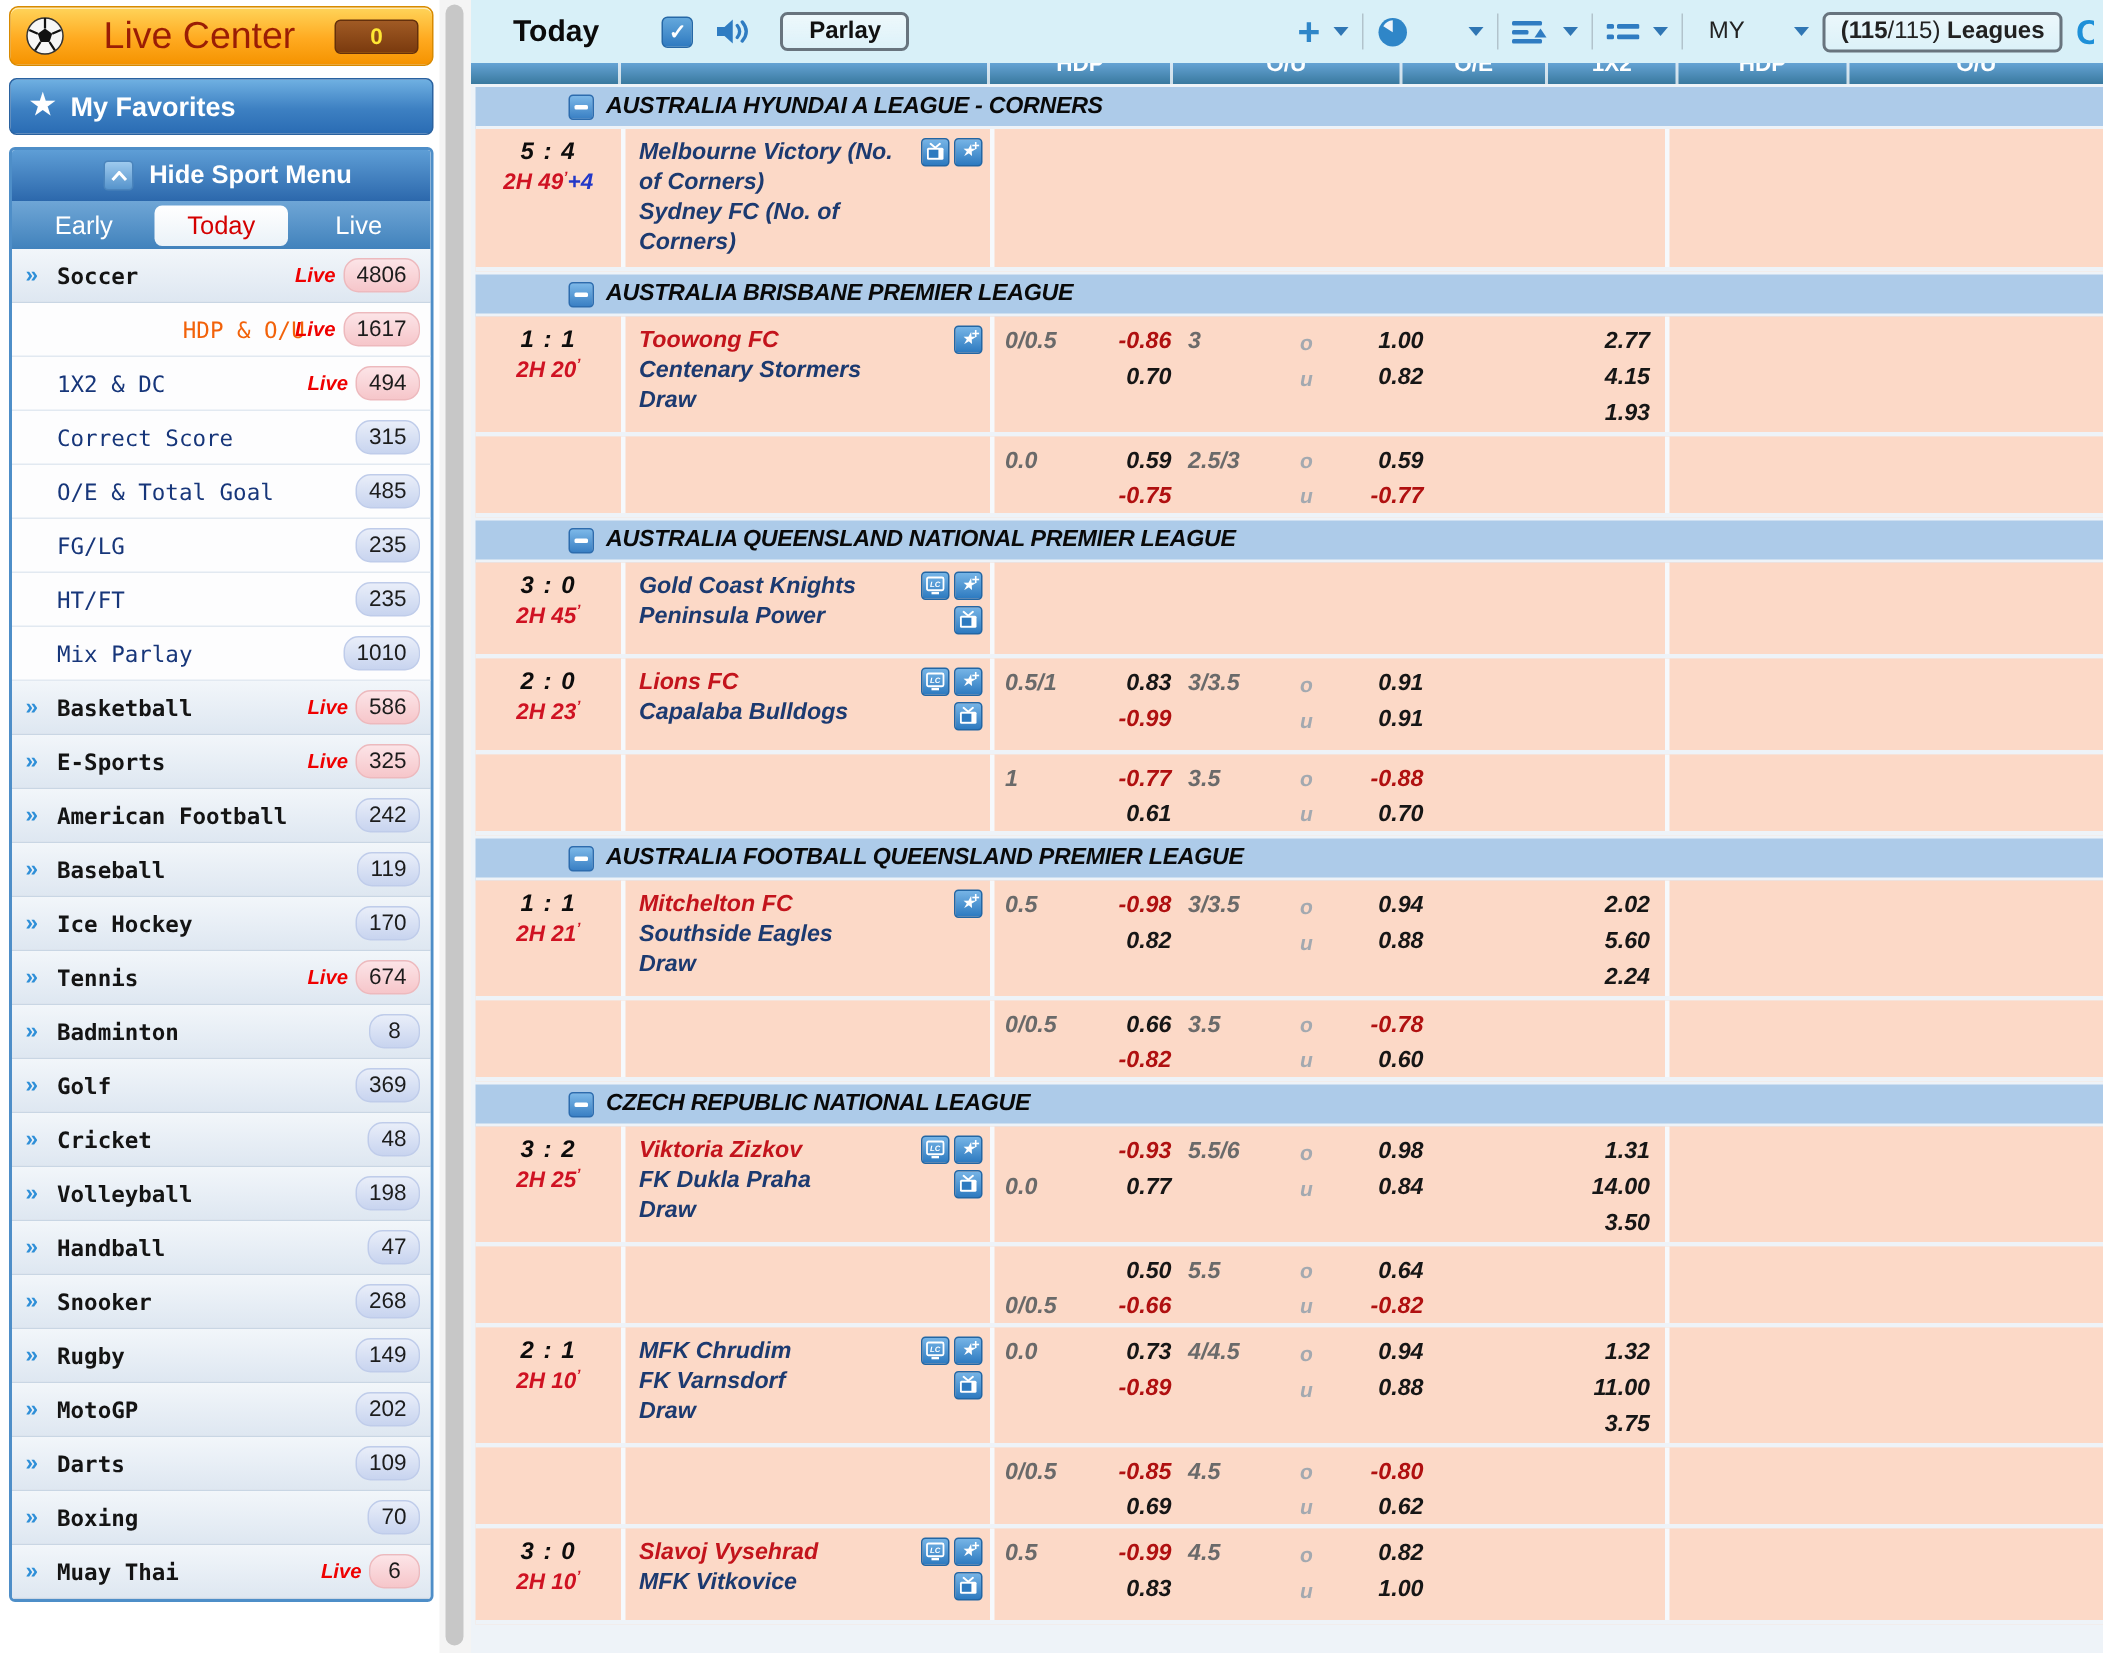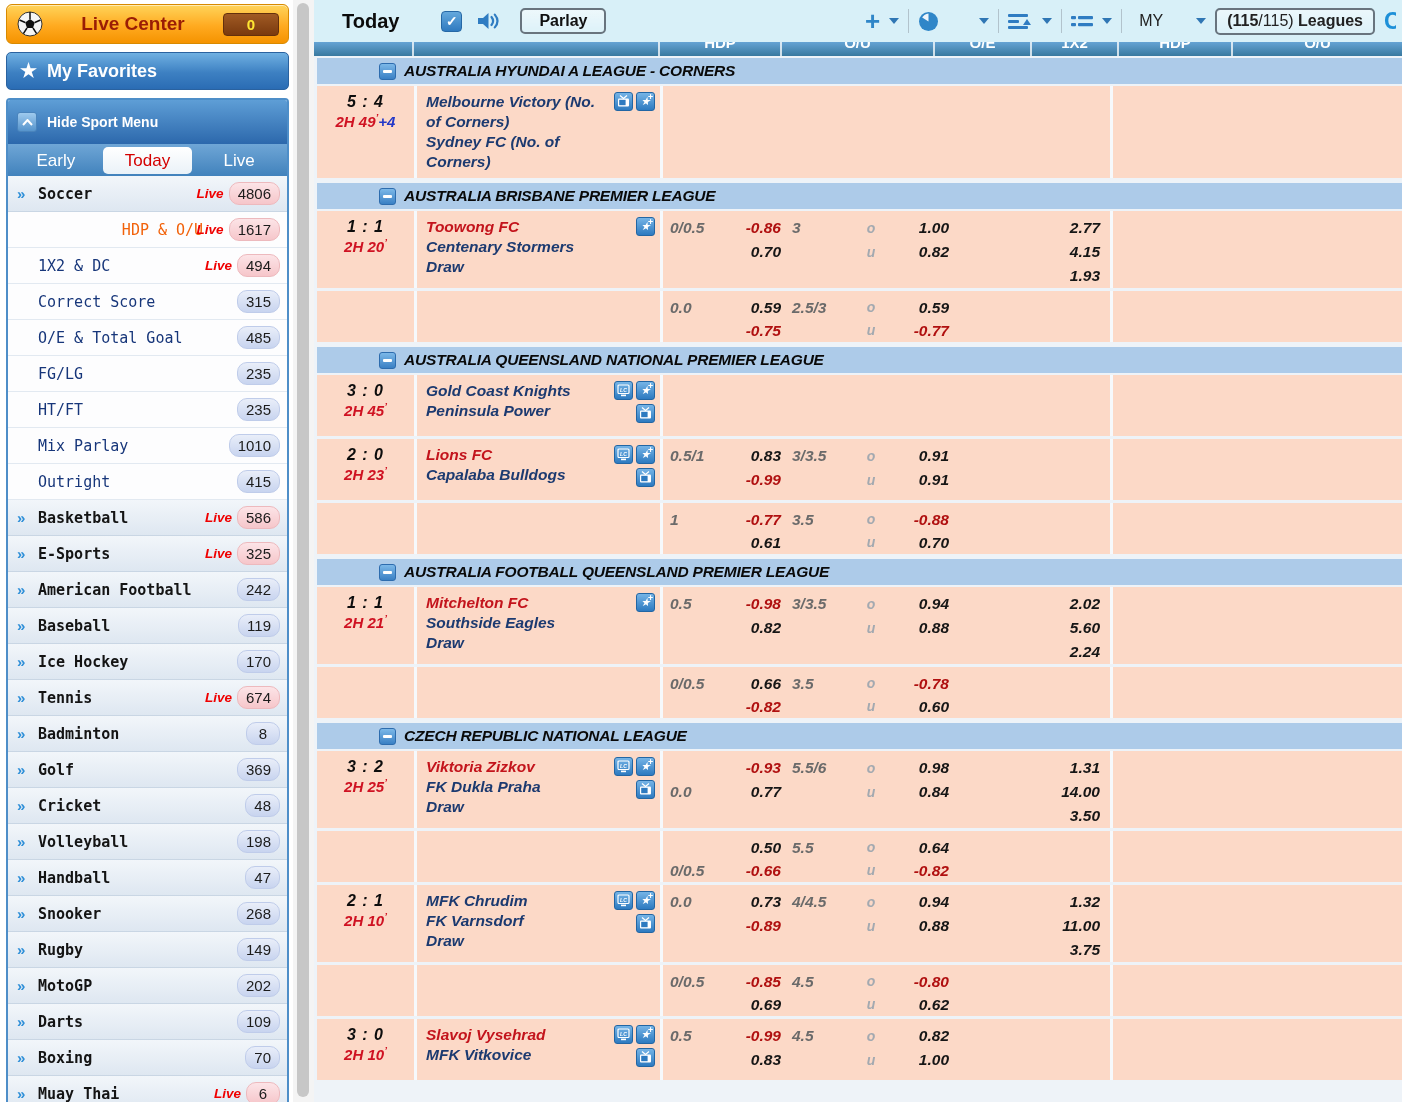--- a/index.html
+++ b/index.html
@@ -5,34 +5,34 @@
   * { margin:0; padding:0; box-sizing:border-box; }
   html,body { width:1402px; height:1102px; overflow:hidden; background:#fff;
     font-family:"Liberation Sans", sans-serif; }
 
   
   .sidebar { position:absolute; left:6px; top:4px; width:283px; }
   .lc-bar { height:40px; border-radius:6px; border:1px solid #d88a00;
     background:linear-gradient(#ffd45a,#ffaa20 55%,#f59300);
     display:flex; align-items:center; box-shadow:inset 0 1px 0 rgba(255,255,255,.55); }
   .lc-ball { margin-left:10px; display:flex; }
-  .lc-label { flex:1; text-align:center; color:#9a1d05; font-weight:bold; font-size:19px; }
+  .lc-label { flex:1; text-align:center; color:#9a1d05; font-weight:normal; font-size:25px; }
   .lc-badge { width:56px; height:23px; margin-right:9px; border-radius:4px;
     background:linear-gradient(#a05a24,#7a3a0e); border:1px solid #64300c;
     color:#ffe733; font-weight:bold; font-size:15px;
     display:flex; align-items:center; justify-content:center; }
 
   .fav-bar { margin-top:8px; height:38px; border-radius:5px; border:1px solid #2a62a0;
     background:linear-gradient(#6fb0e2,#3d80c2 55%,#2a6cb4);
     display:flex; align-items:center; color:#fff; font-weight:bold; font-size:18px; }
   .fav-star { margin:0 10px 2px 13px; font-size:19px; color:#fff; }
 
   .panel { margin-top:8px; border:2px solid #4e8ec8; border-radius:4px; overflow:hidden; background:#fff; }
-  .panel-head { height:44px; background:linear-gradient(#5e9ed6,#2c68ac);
-    display:flex; align-items:center; color:#fff; font-weight:bold; font-size:14px; }
+  .panel-head { height:34px; background:linear-gradient(#5e9ed6,#2c68ac);
+    display:flex; align-items:center; color:#fff; font-weight:bold; font-size:17px;justify-content:center; }
   .chev-box { width:20px; height:20px; margin:0 10px 0 9px; border-radius:3px;
     border:1px solid #4a84bc; background:linear-gradient(#9ecaee,#5694cc);
     display:flex; align-items:center; justify-content:center; }
   .tabs { height:32px; background:linear-gradient(#6fa6d6,#4182bc);
     display:flex; align-items:center; padding:0 3px; gap:2px; }
   .tab { flex:1; text-align:center; color:#fff; font-weight:normal; font-size:17px;
     height:27px; line-height:27px; border-radius:5px; cursor:pointer; }
   .tab.active { background:linear-gradient(#ffffff,#eaf2f8); color:#d40000; }
 
   .s-item { height:36px; display:flex; align-items:center; position:relative;
@@ -207,27 +207,20 @@
           <span>HT/FT</span>
           <span class="s-right">
             <span class="pill">235</span>
           </span>
         </div>
         <div class="s-item sub">
           <span class="arrow-ic"></span>
           <span>Mix Parlay</span>
           <span class="s-right">
             <span class="pill">1010</span>
-          </span>
-        </div>
-        <div class="s-item sub">
-          <span class="arrow-ic"></span>
-          <span>Outright</span>
-          <span class="s-right">
-            <span class="pill">415</span>
           </span>
         </div>
         <div class="s-item">
           <span class="arrow-ic">»</span>
           <span>Basketball</span>
           <span class="s-right">
             <span class="live-tag">Live</span>
             <span class="pill live">586</span>
           </span>
         </div>

